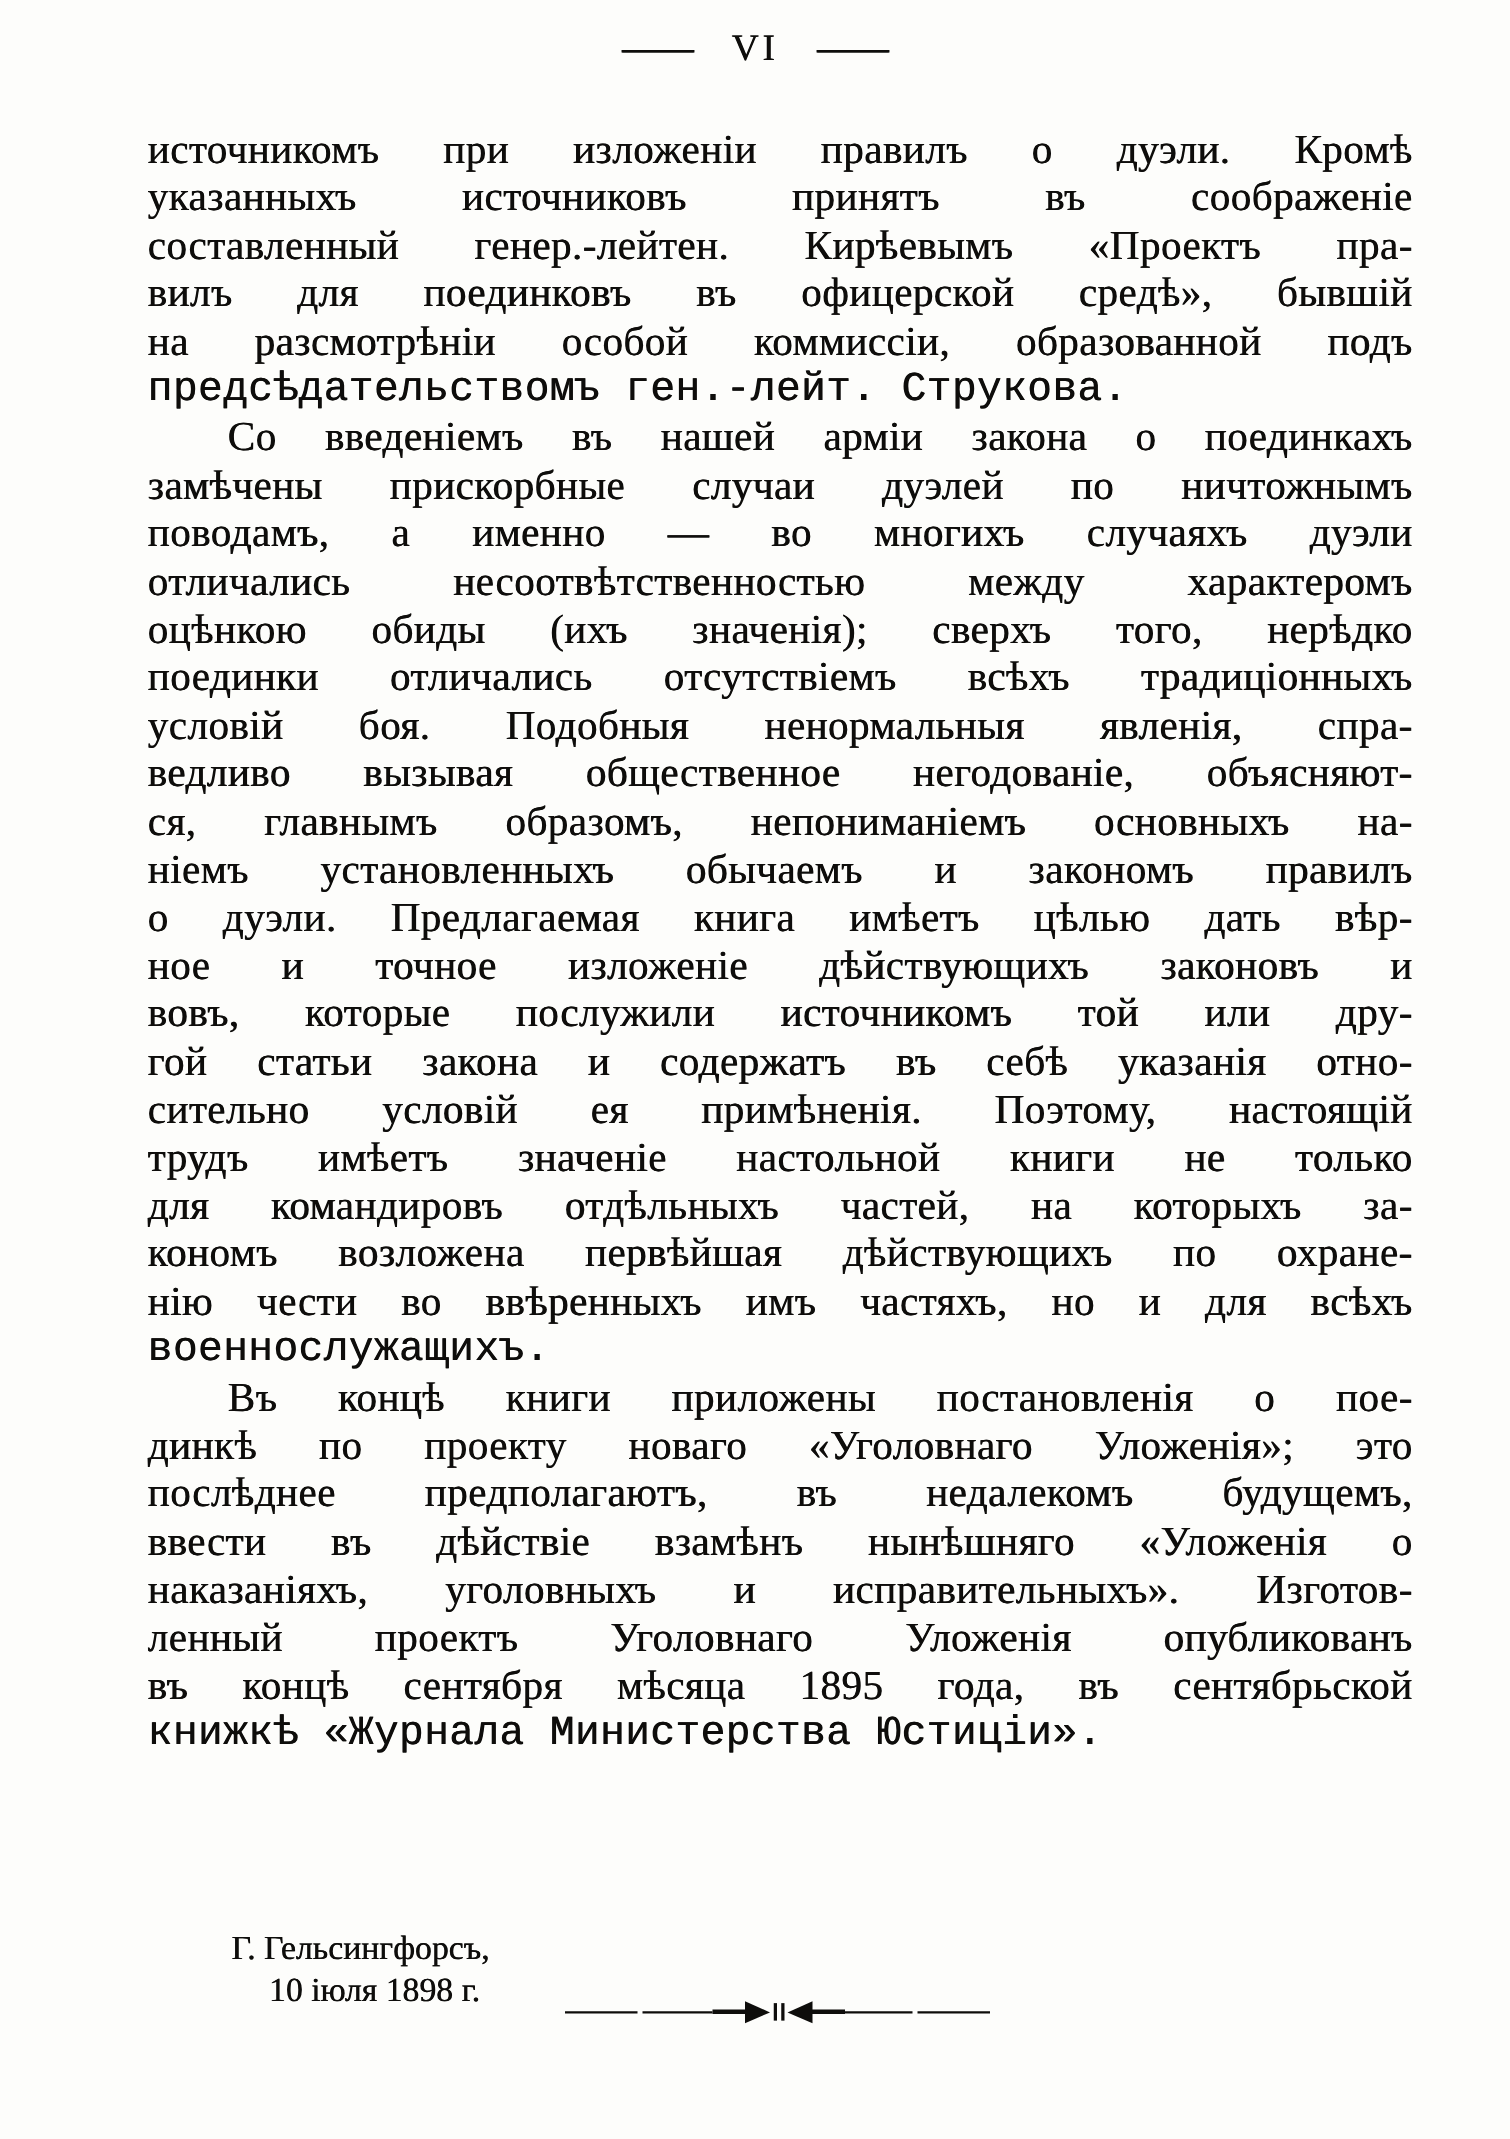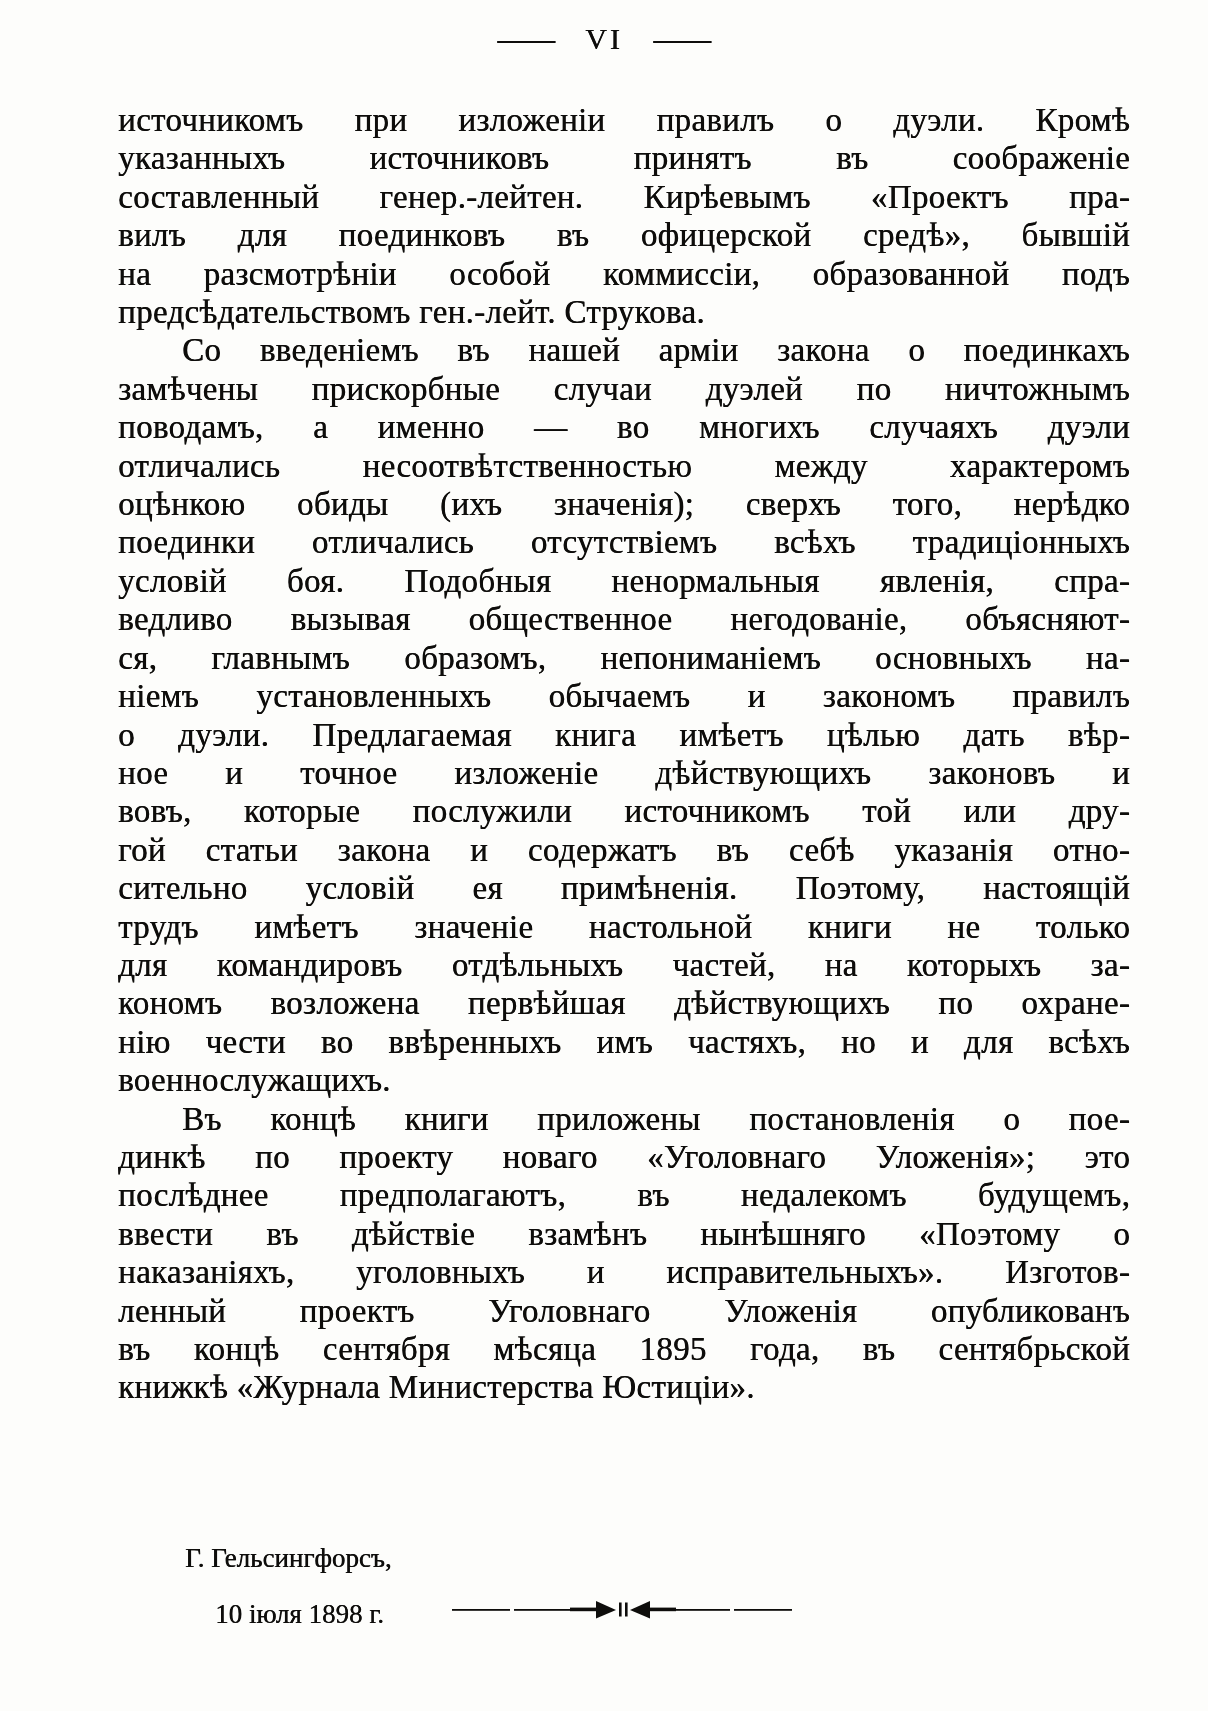--- a/index.html
+++ b/index.html
@@ -58,32 +58,32 @@
     font-size: 33px;
     line-height: 38.4px;
     white-space: nowrap;
     letter-spacing: 0.3px;
     text-shadow: 0.45px 0 0 currentColor;
     text-align: justify;
     text-align-last: justify;
     white-space: normal;
   }
   .line.indent { text-indent: 64px; }
-  .line.no-just { text-align: left; text-align-last: left; }
+  .line.no-just { text-align: left; text-align-last: left; font-family: Liberation Mono, monospace; }
 
   
   .signature {
     position: absolute;
     top: 1541px;
     left: 185px;
     font-size: 27px;
     line-height: 34px;
     text-shadow: 0.4px 0 0 currentColor;
   }
-  .sig-date { margin-left: 30px; margin-top: 22px; }
+  .sig-date { margin-left: 30px; }
 
   
   .divider {
     position: absolute;
     top: 1598px;
     left: 452px;
     width: 340px;
     height: 24px;
   }
   .divider svg { display: block; }
@@ -122,21 +122,21 @@
       <div class="line">гой статьи закона и содержатъ въ себѣ указанія отно-</div>
       <div class="line">сительно условій ея примѣненія. Поэтому, настоящій</div>
       <div class="line">трудъ имѣетъ значеніе настольной книги не только</div>
       <div class="line">для командировъ отдѣльныхъ частей, на которыхъ за-</div>
       <div class="line">кономъ возложена первѣйшая дѣйствующихъ по охране-</div>
       <div class="line">нію чести во ввѣренныхъ имъ частяхъ, но и для всѣхъ</div>
       <div class="line no-just">военнослужащихъ.</div>
       <div class="line indent">Въ концѣ книги приложены постановленія о пое-</div>
       <div class="line">динкѣ по проекту новаго «Уголовнаго Уложенія»; это</div>
       <div class="line">послѣднее предполагаютъ, въ недалекомъ будущемъ,</div>
-      <div class="line">ввести въ дѣйствіе взамѣнъ нынѣшняго «Поэтому о</div>
+      <div class="line">ввести въ дѣйствіе взамѣнъ нынѣшняго «Уложенія о</div>
       <div class="line">наказаніяхъ, уголовныхъ и исправительныхъ». Изготов-</div>
       <div class="line">ленный проектъ Уголовнаго Уложенія опубликованъ</div>
       <div class="line">въ концѣ сентября мѣсяца 1895 года, въ сентябрьской</div>
       <div class="line no-just">книжкѣ «Журнала Министерства Юстиціи».</div>
     </div>
 
   <div class="signature">
     <div class="sig-place">Г. Гельсингфорсъ,</div>
     <div class="sig-date">10 іюля 1898 г.</div>
   </div>

